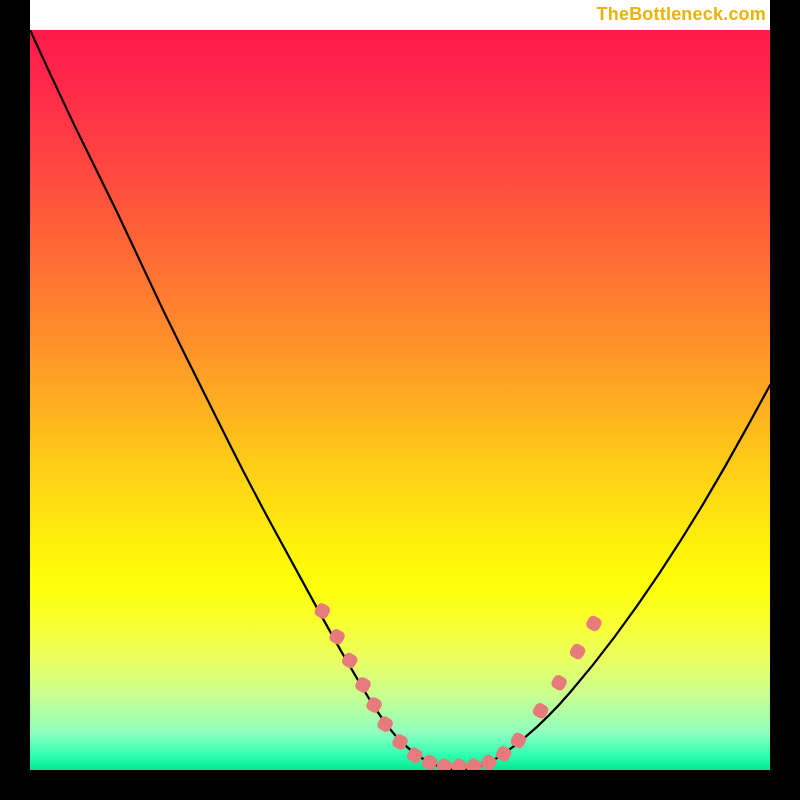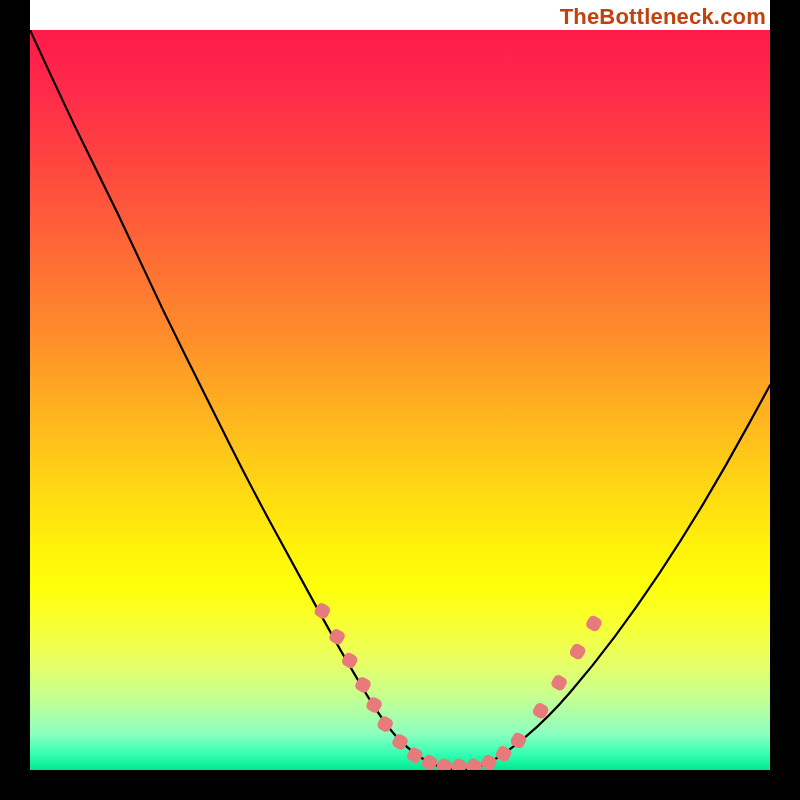--- a/index.html
+++ b/index.html
@@ -41,23 +41,23 @@
     left: 30px;
     top: 0;
     width: 740px;
     height: 30px;
     background: #fff;
   }
   .watermark {
     position: absolute;
     right: 34px;
     top: 4px;
-    color: #c2410c;
+    color: #eab308;
     font-weight: 600;
-    font-size: 22px;
+    font-size: 18px;
     letter-spacing: 0.2px;
   }
   svg.curve {
     position: absolute;
     left: 30px;
     top: 30px;
     width: 740px;
     height: 740px;
   }
 </style>

